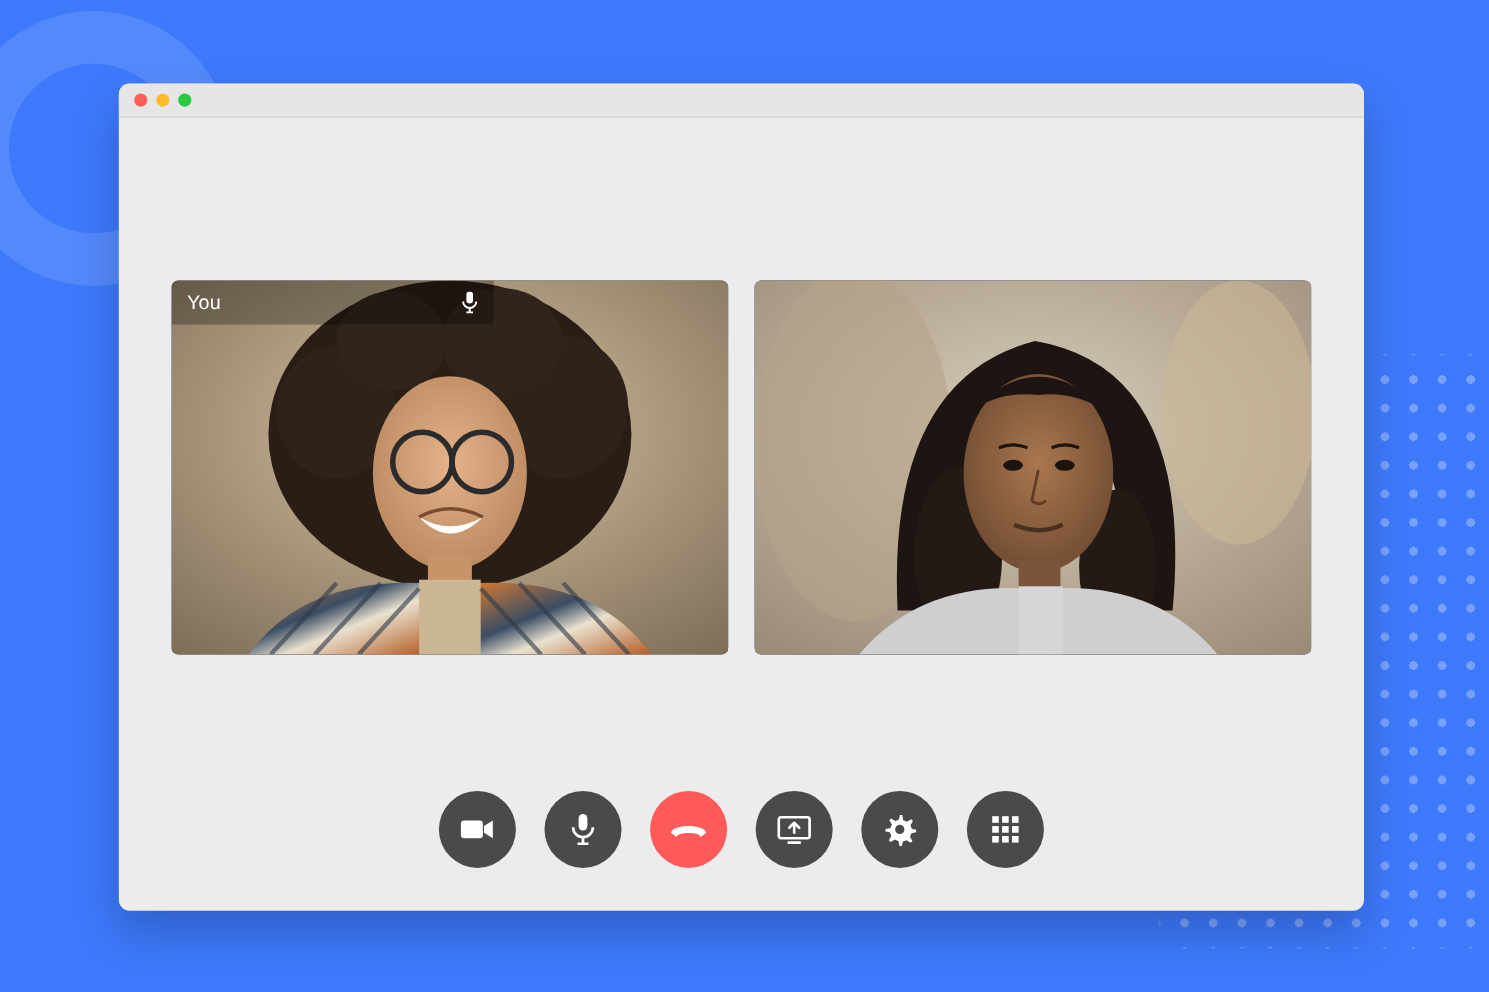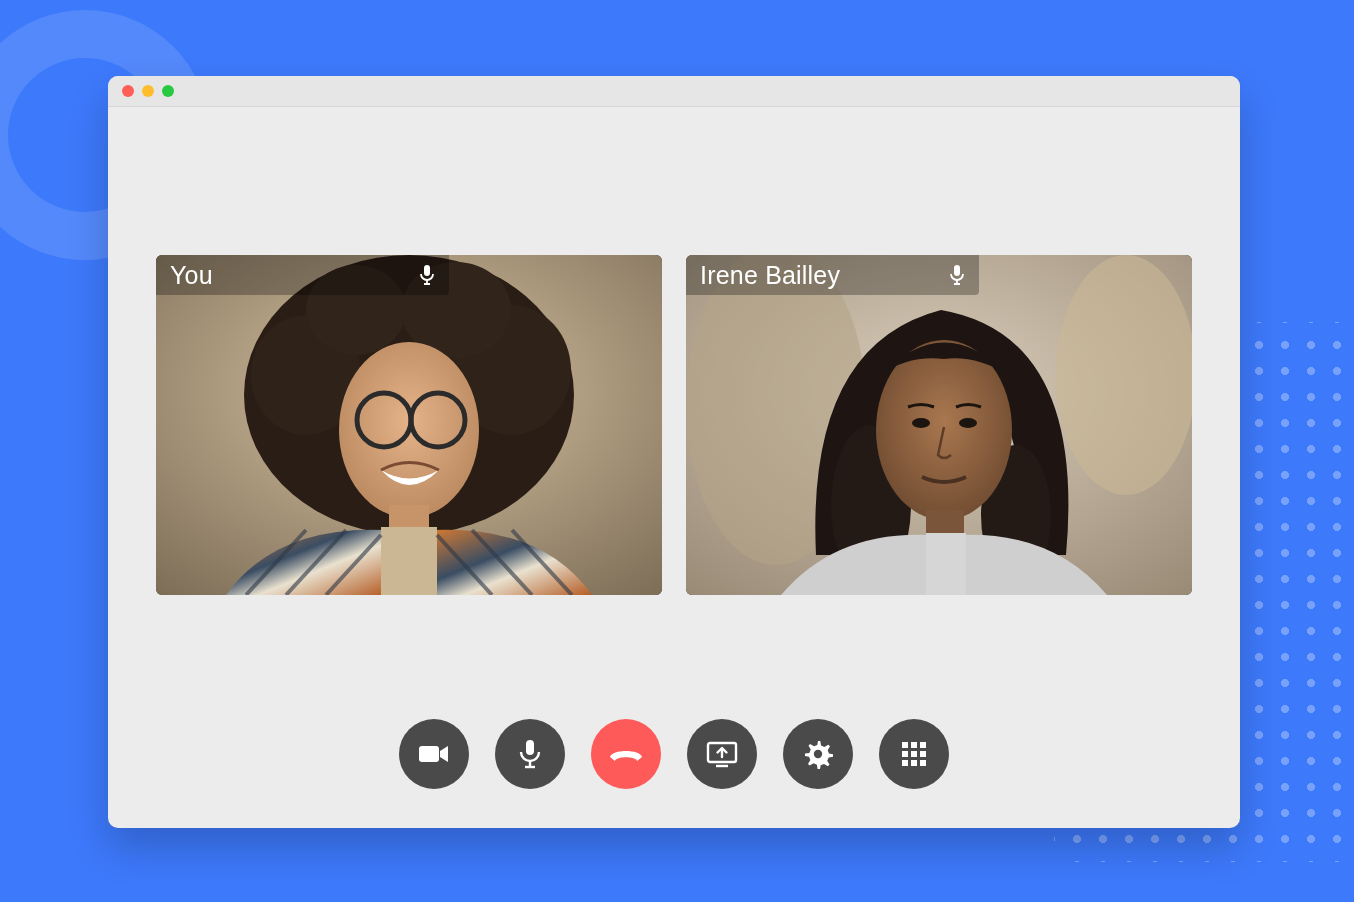--- a/index.html
+++ b/index.html
@@ -108,21 +108,21 @@
     background: rgba(0,0,0,0.28);
     display: flex;
     align-items: center;
     justify-content: space-between;
     padding: 0 14px;
     box-sizing: border-box;
     border-radius: 4px 0 4px 0;
   }
   .label-bar span.name {
     color: #fff;
-    font-size: 25px;
+    font-size: 18px;
     letter-spacing: 0.2px;
   }
   .label-bar .mic {
     width: 16px;
     height: 20px;
     display: flex;
     align-items: center;
     justify-content: center;
   }
 
@@ -279,31 +279,20 @@
             <path d="M258 172 L252 200 Q258 206 265 200" stroke="#5d3d27" stroke-width="2.5" fill="none"></path>
 
             <path d="M236 222 Q258 232 280 222" stroke="#4a3020" stroke-width="4" fill="none"></path>
 
             <rect x="240" y="255" width="38" height="28" fill="#7b5539"></rect>
 
             <path d="M95 340 Q150 275 245 280 L245 340 Z" fill="#cfcfcf"></path>
             <path d="M421 340 Q366 275 271 280 L271 340 Z" fill="#cfcfcf"></path>
             <rect x="240" y="278" width="40" height="65" fill="#d6d6d6"></rect>
           </svg>
-          <div class="label-bar">
-            <span class="name">Irene Bailley</span>
-            <span class="mic">
-              <svg width="14" height="20" viewBox="0 0 14 20">
-                <rect x="4" y="0" width="6" height="11" rx="3" fill="#fff"></rect>
-                <path d="M1 9a6 6 0 0 0 12 0" stroke="#fff" stroke-width="1.8" fill="none"></path>
-                <line x1="7" y1="15" x2="7" y2="19" stroke="#fff" stroke-width="1.8"></line>
-                <line x1="4" y1="19" x2="10" y2="19" stroke="#fff" stroke-width="1.8"></line>
-              </svg>
-            </span>
-          </div>
         </div>
 
       </div>
 
       <div class="toolbar">
 
         <button title="Toggle camera">
           <span>
             <svg width="32" height="22" viewBox="0 0 32 22">
               <rect x="1" y="3" width="20" height="16" rx="3" fill="#fff"></rect>

